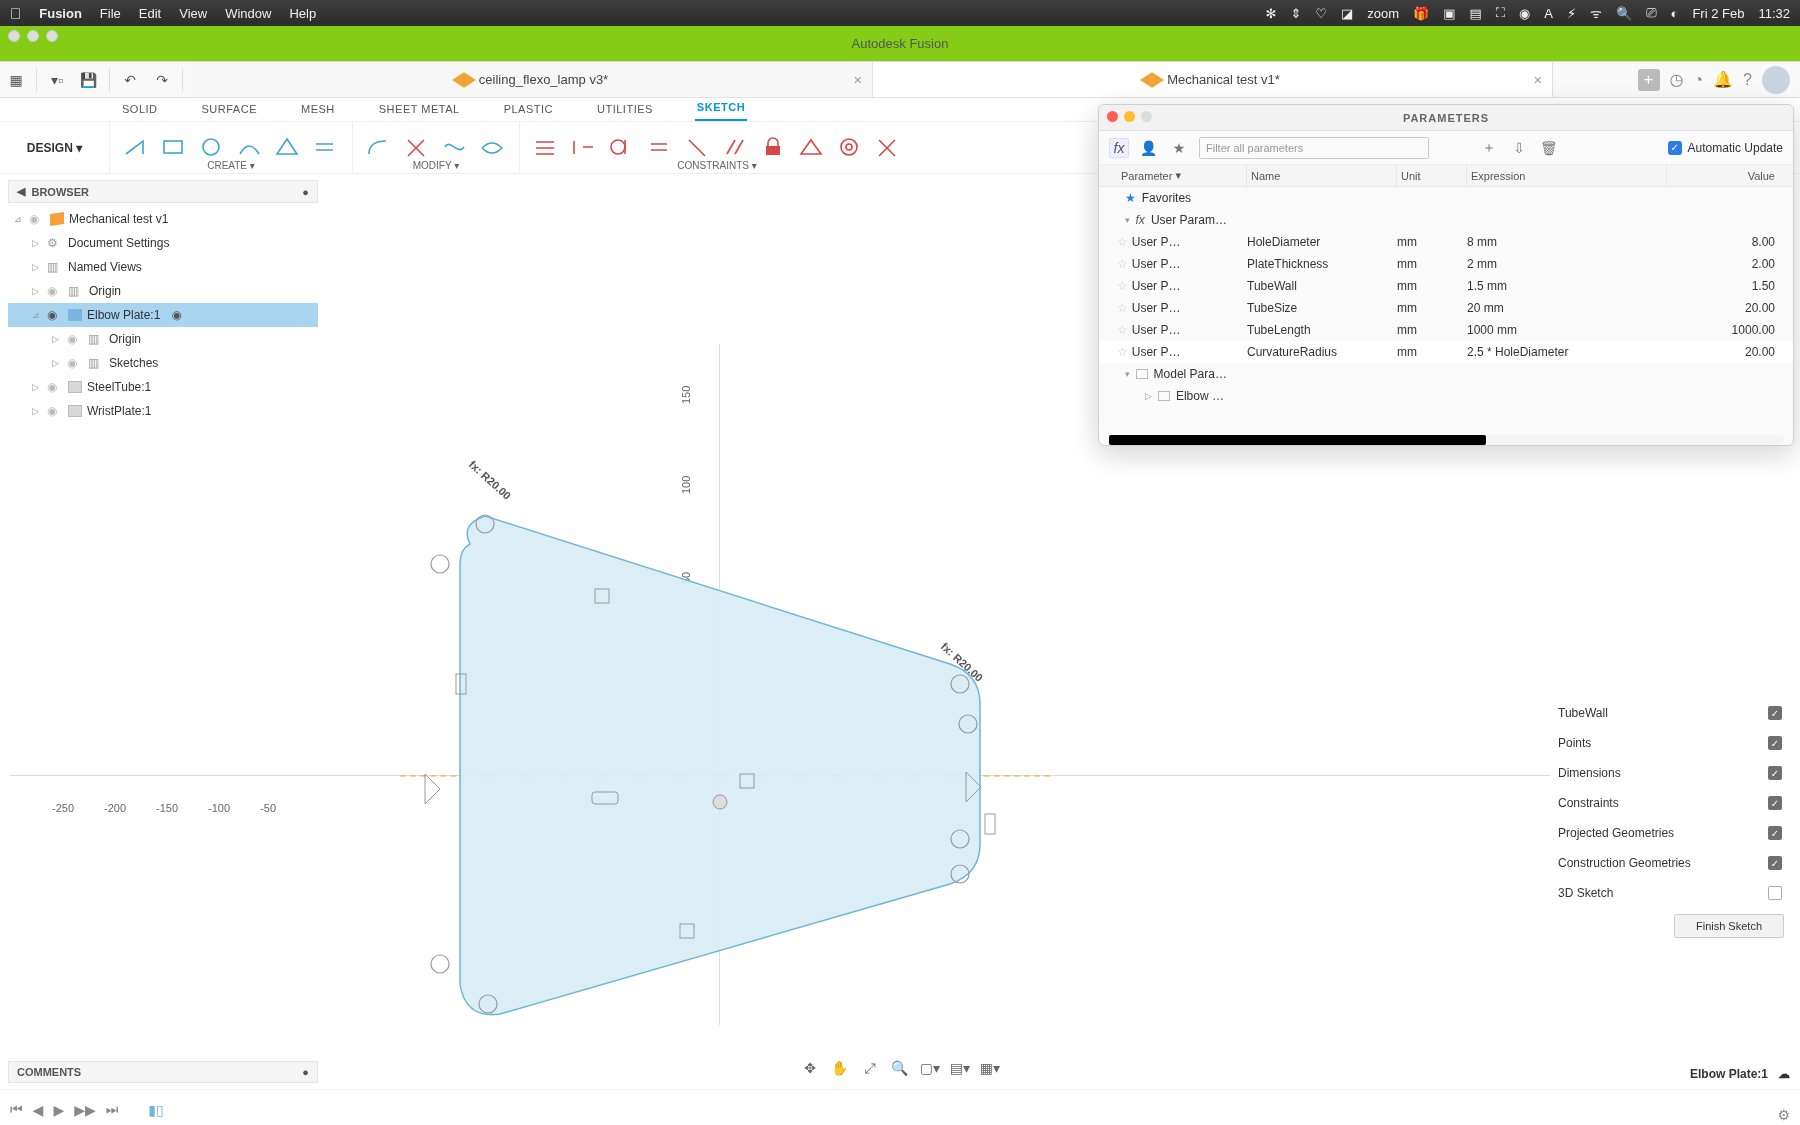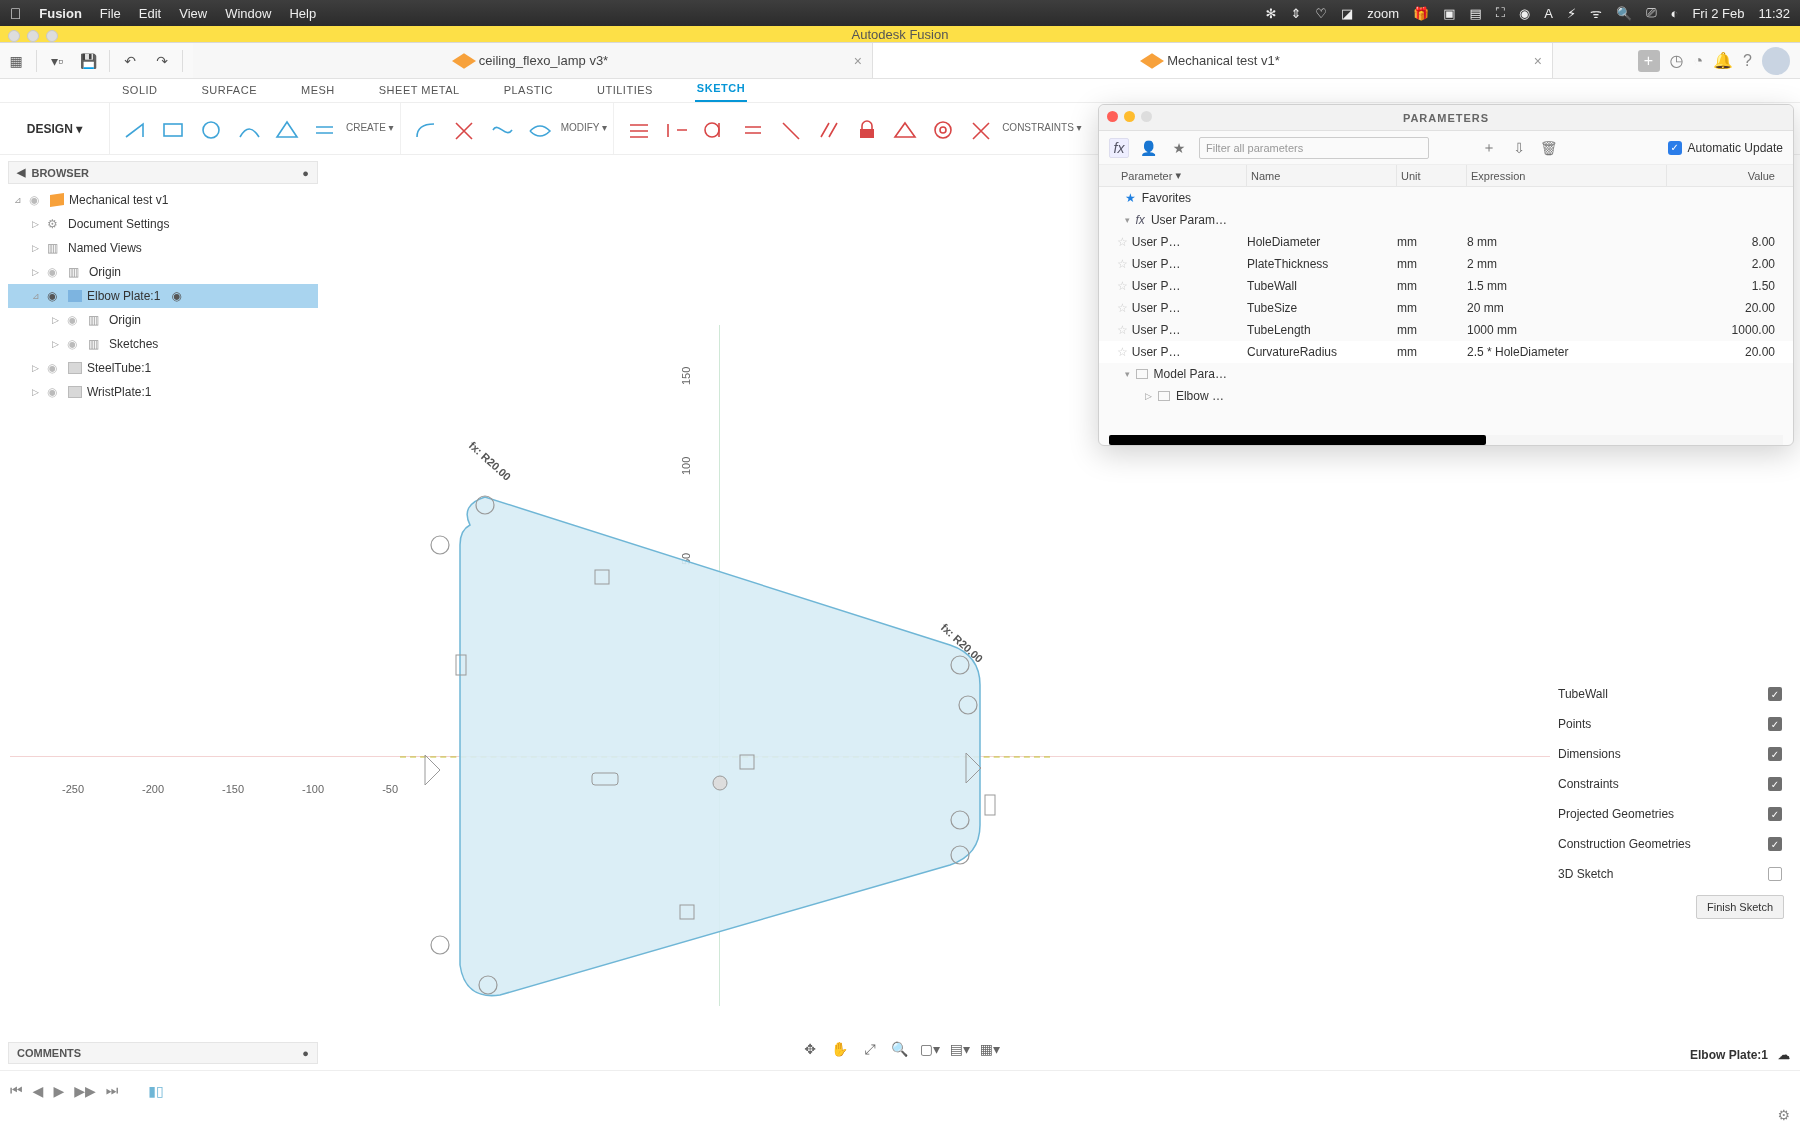--- a/index.html
+++ b/index.html
@@ -6,21 +6,21 @@
 html, body { width: 1800px; height: 1125px; overflow: hidden; background: #fff; }
 
 
 .mac-menubar { height: 26px; background: linear-gradient(#3e3e3e,#2b2b2b); color: #eee; display: flex; align-items: center; font-size: 13px; padding: 0 10px; justify-content: space-between; }
 .mac-menubar .left, .mac-menubar .right { display: flex; align-items: center; gap: 18px; }
 .mac-menubar .right { gap: 14px; font-size: 13px; }
 .mac-menubar .apple { font-size: 15px; }
 .mac-menubar .bold { font-weight: 600; }
 
 
-.window-titlebar { height: 17px; background: #fde047; border-bottom: 1px solid #d8d8d8; display: flex; align-items: center; justify-content: center; font-size: 13px; color: #555; position: relative; }
+.window-titlebar { height: 36px; background: #84cc16; border-bottom: 1px solid #d8d8d8; display: flex; align-items: center; justify-content: center; font-size: 13px; color: #555; position: relative; }
 .traffic-lights { position: absolute; left: 8px; top: 4px; display: flex; gap: 7px; }
 .tl { width: 12px; height: 12px; border-radius: 50%; background: #ddd; border: 1px solid #c8c8c8; }
 
 
 .qat-row { height: 36px; background: #f9f9f9; border-bottom: 1px solid #e2e2e2; display: flex; align-items: center; }
 .qat-btn { width: 26px; height: 26px; display: flex; align-items: center; justify-content: center; color: #555; font-size: 14px; margin: 0 3px; }
 .qat-sep { width: 1px; height: 22px; background: #ddd; margin: 0 4px; }
 .tabs { flex: 1; display: flex; margin-left: 6px; height: 100%; }
 .doc-tab { flex: 1; max-width: 680px; display: flex; align-items: center; justify-content: center; gap: 8px; font-size: 13px; color: #444; border-right: 1px solid #e0e0e0; position: relative; background: #f7f7f7; }
 .doc-tab.active { background: #fff; }
@@ -31,21 +31,21 @@
 .avatar { width: 28px; height: 28px; border-radius: 50%; background: #c9d4e2; }
 
 
 .tool-tabs { height: 24px; display: flex; align-items: flex-end; padding-left: 120px; gap: 40px; font-size: 11px; color: #555; letter-spacing: 0.5px; border-bottom: 1px solid #eee; }
 .tool-tab { padding: 4px 2px 6px; }
 .tool-tab.active { color: #0696d7; border-bottom: 2px solid #0696d7; font-weight: 700; }
 
 
 .ribbon { height: 52px; display: flex; align-items: center; border-bottom: 1px solid #eee; background: #fff; position: relative; }
 .design-btn { width: 110px; height: 52px; display: flex; align-items: center; justify-content: center; border-right: 1px solid #eee; font-size: 12px; color: #333; font-weight: 600; }
-.ribbon-group { display: flex; flex-direction: row; align-items: center; padding: 0 6px; border-right: 1px solid #f0f0f0; height: 100%; justify-content: flex-end; }
+.ribbon-group { display: flex; flex-direction: column; align-items: center; padding: 0 6px; border-right: 1px solid #f0f0f0; height: 100%; justify-content: flex-end; }
 .ribbon-icons { display: flex; gap: 10px; padding: 4px 6px 2px; align-items: center; }
 .ribbon-label { font-size: 10px; color: #666; padding-bottom: 2px; display: flex; align-items: center; gap: 3px; }
 .ric { width: 28px; height: 22px; display: flex; align-items: center; justify-content: center; }
 .ric svg { width: 26px; height: 22px; }
 .stroke-blue { stroke: #3fa4d8; }
 .stroke-red { stroke: #d84646; }
 .fill-none { fill: none; }
 .sw2 { stroke-width: 1.6; }
 
 
@@ -95,31 +95,31 @@
 .pd-scroll { height: 10px; background: #f5f5f5; position: relative; margin: 28px 10px 0; }
 .pd-scroll .thumb { position: absolute; left: 0; width: 56%; height: 100%; background: #000; border-radius: 2px; }
 .pd-footer { display: flex; justify-content: flex-end; padding: 14px 12px 12px; }
 .pd-ok { width: 90px; height: 24px; background: #fff; border: 1px solid #ccc; border-radius: 3px; font-size: 12px; color: #333; }
 
 
 .sketch-palette { position: absolute; right: 10px; top: 524px; width: 240px; background: #fff; font-size: 12px; color: #333; }
 .sp-row { display: flex; align-items: center; justify-content: space-between; height: 30px; padding: 0 8px; }
 .sp-cb { width: 14px; height: 14px; background: #6f6f6f; border-radius: 2px; color: #fff; font-size: 10px; display: flex; align-items: center; justify-content: center; }
 .sp-cb.empty { background: #fff; border: 1px solid #aaa; }
-.sp-finish { margin: 6px 6px 0 auto; display: block; height: 24px; padding: 0 10px; background: #f2f2f2; border: 1px solid #ccc; font-size: 11px; color: #333; border-radius: 2px; }
+.sp-finish { margin: 6px 6px 0 auto; display: block; height: 24px; padding: 0 21px; background: #f2f2f2; border: 1px solid #ccc; font-size: 11px; color: #333; border-radius: 2px; }
 
 
 .statusbar { position: absolute; right: 10px; bottom: 8px; font-size: 12px; color: #333; font-weight: 600; display: flex; align-items: center; gap: 10px; }
 .timeline { height: 40px; background: #fff; border-top: 1px solid #eee; display: flex; align-items: center; padding: 0 10px; gap: 10px; color: #888; font-size: 14px; }
 .gear-right { position: absolute; right: 10px; bottom: 2px; color: #888; font-size: 14px; }
 
 
 .rulers-x { position:absolute; left:710px; top:200px; font-size:11px; color:#666; }
 .rulers-x span { display:block; height:60px; transform: rotate(-90deg); transform-origin: left; width: 10px; }
-.rulers-y { position:absolute; left:62px; top:628px; font-size:11px; color:#666; display:flex; gap:58px; }
+.rulers-y { position:absolute; left:52px; top:628px; font-size:11px; color:#666; display:flex; gap:30px; }
 .grid-v { position:absolute; top:170px; bottom:64px; left:719px; width:1px; background: rgba(120,190,140,.35); }
 .grid-h { position:absolute; left:10px; right:10px; top:601px; height:1px; background: rgba(220,130,130,.35); }
 .grid-hd { position:absolute; left:400px; right:750px; top:601px; height:0; border-top: 2px dashed rgba(180,180,0,.4); }
 .sketch-shape { position:absolute; left:440px; top:320px; }
 .sketch-shape svg { overflow: visible; }
 .dim-label { position:absolute; font-size:11px; color:#555; transform: rotate(42deg); font-weight:600; }
 </style>
 </head>
 <body>
 

